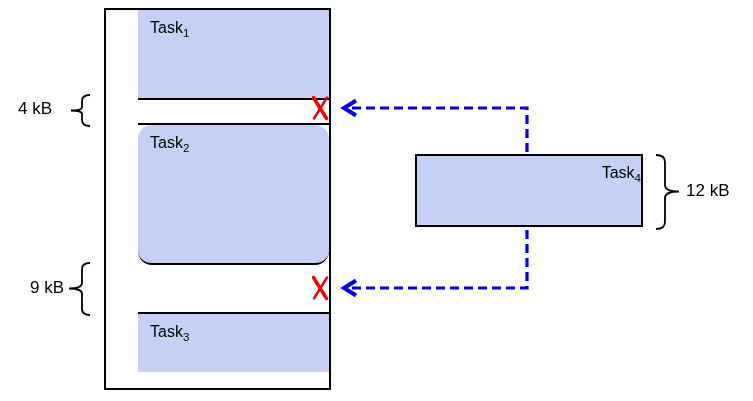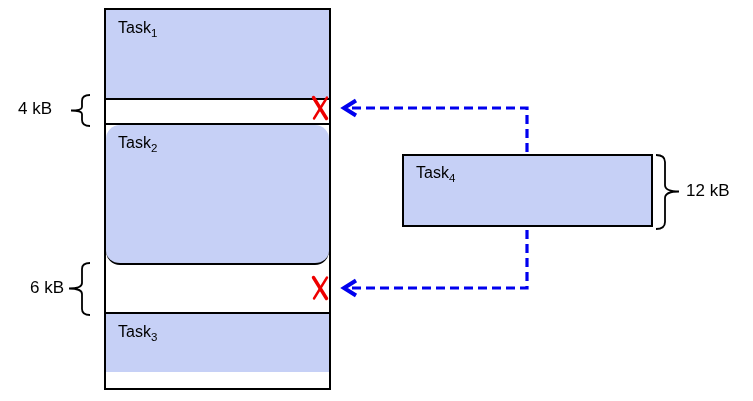--- a/index.html
+++ b/index.html
@@ -17,42 +17,43 @@
     font-family:"Liberation Sans","DejaVu Sans",sans-serif;
     color:#000;
     overflow:hidden;
   }
   
   .memcol{
     position:absolute;left:104px;top:8px;width:227px;height:382px;
     border:2px solid var(--line-black);
     box-sizing:border-box;
     background:#fff;
-    display:flex;flex-direction:column;
+    display:flex;flex-direction:column;padding-left:32px;
   }
   .seg{box-sizing:border-box;width:100%;}
   .seg.task{background:var(--task-fill);}
   .seg.gap{background:#fff;}
   .seg-task1{height:90px;border-bottom:2px solid var(--line-black);}
   .seg-gap1{height:25px;border-bottom:2px solid var(--line-black);}
   .seg-task2{height:140px;border-bottom:2px solid var(--line-black);border-radius:14px;}
   .seg-gap2{height:49px;border-bottom:2px solid var(--line-black);}
   .seg-task3{height:58px;}
   .task-label{
     display:inline-block;
     padding:8px 0 0 12px;
     font-size:16px;line-height:19px;
   }
   sub{font-size:0.72em;line-height:0;}
   
   .task4-box{
-    position:absolute;left:402px;top:154px;width:251px;height:73px;
+    position:absolute;left:415px;top:154px;width:228px;height:73px;
     background:var(--task-fill);
     border:2px solid var(--line-black);
     box-sizing:border-box;
+    text-align:right;
   }
   .task4-box .task-label{padding:7px 0 0 12px;}
   
   .size-label{
     position:absolute;
     font-size:17px;line-height:22px;
     white-space:nowrap;
   }
   .size-label-4kb{left:6px;top:98px;width:58px;text-align:center;}
   .size-label-8kb{left:6px;top:277px;width:58px;text-align:right;}
@@ -82,21 +83,21 @@
     <div class="seg task seg-task3">
       <span class="task-label"><span>Task</span><sub>3</sub></span>
     </div>
   </div>
 
   <div class="task4-box">
     <span class="task-label"><span>Task</span><sub>4</sub></span>
   </div>
 
   <div class="size-label size-label-4kb">4 kB</div>
-  <div class="size-label size-label-8kb">6 kB</div>
+  <div class="size-label size-label-8kb">9 kB</div>
   <div class="size-label size-label-12kb">12 kB</div>
 
   <svg class="overlay" viewBox="0 0 753 401" xmlns="http://www.w3.org/2000/svg">
 
     <g>
       <path class="brace" d="M90,95 Q82,95 82,101 L82,107 Q82,110.5 71,110.5 Q82,110.5 82,114 L82,120 Q82,126 90,126"></path>
     </g>
 
     <g>
       <path class="brace" d="M90,263 Q82,263 82,269 L82,283 Q82,288.5 69,288.5 Q82,288.5 82,294 L82,309 Q82,315 90,315"></path>

